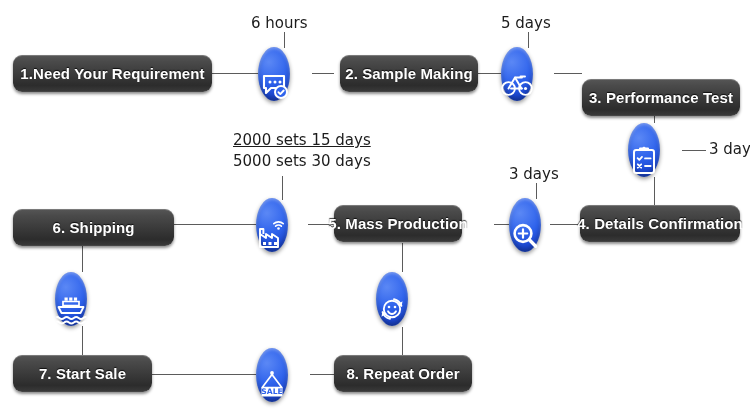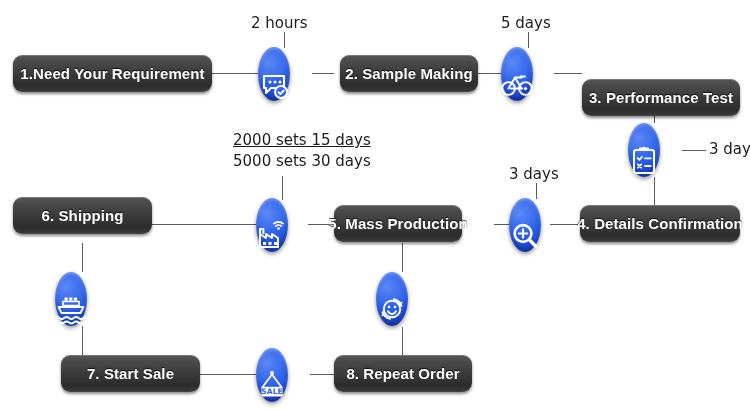--- a/index.html
+++ b/index.html
@@ -102,25 +102,25 @@
   </div>
 
   <div class="step" style="left:580px;top:205px;width:160px;height:37px;">
     <span>4. Details Confirmation</span>
   </div>
 
   <div class="step" style="left:334px;top:205px;width:128px;height:37px;">
     <span>5. Mass Production</span>
   </div>
 
-  <div class="step" style="left:13px;top:197px;width:139px;height:37px;">
+  <div class="step" style="left:13px;top:209px;width:161px;height:37px;">
     <span>6. Shipping</span>
   </div>
 
-  <div class="step" style="left:13px;top:355px;width:139px;height:37px;margin-left:48px;">
+  <div class="step" style="left:13px;top:355px;width:139px;height:37px;">
     <span>7. Start Sale</span>
   </div>
 
   <div class="step" style="left:334px;top:355px;width:138px;height:37px;">
     <span>8. Repeat Order</span>
   </div>
 
   <div class="node" style="left:258px;top:47px;">
     <span>
       <svg width="32" height="32" viewBox="0 0 32 32" fill="none">
@@ -220,21 +220,21 @@
     <span>
       <svg width="34" height="34" viewBox="0 0 34 34" fill="none">
         <circle cx="17" cy="5" r="1.9" fill="#fff"></circle>
         <path d="M17 6.6L7.2 19.5h19.6z" stroke="#fff" stroke-width="1.7" stroke-linejoin="round" fill="none"></path>
         <rect x="6.5" y="19" width="21" height="9.6" rx="1" fill="#fff"></rect>
         <text x="17" y="26.4" text-anchor="middle" font-family="DejaVu Sans, sans-serif" font-size="7.6" font-weight="bold" fill="#2f63ec">SALE</text>
       </svg>
     </span>
   </div>
 
-  <div class="label" style="left:251px;top:14px;">2 hours</div>
+  <div class="label" style="left:251px;top:14px;">6 hours</div>
 
   <div class="label" style="left:501px;top:14px;">5 days</div>
 
   <div class="label" style="left:709px;top:140px;">3 days</div>
 
   <div class="label" style="left:509px;top:165px;">3 days</div>
 
   <div class="label" style="left:233px;top:131px;text-decoration:underline;">2000 sets 15 days</div>
 
   <div class="label" style="left:233px;top:152px;">5000 sets 30 days</div>

